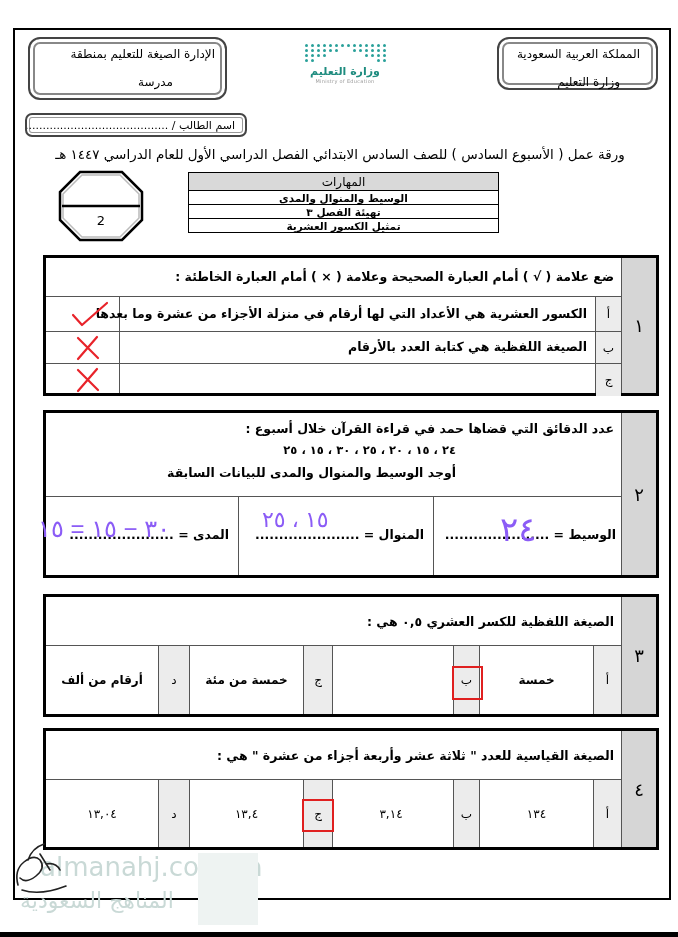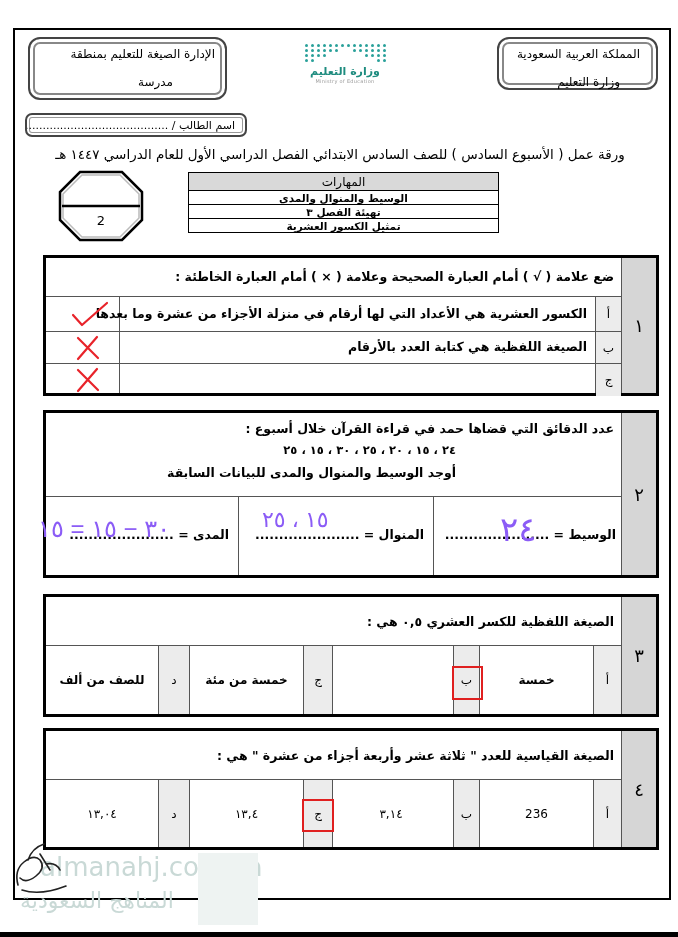--- a/index.html
+++ b/index.html
@@ -203,40 +203,40 @@
   <div class="sec-num">٣</div>
   <div class="q-title" style="right:42px;top:17px;">الصيغة اللفظية للكسر العشري  ٠,٥  هي :</div>
   <div class="hline" style="left:0;right:34px;top:48px;"></div>
 
   <div class="cell letter" style="right:35px;width:27px;top:49px;bottom:0;">أ</div>
   <div class="cell" style="right:63px;width:113px;top:49px;bottom:0;">خمسة</div>
   <div class="cell letter" style="right:177px;width:25px;top:49px;bottom:0;">ب</div>
   <div class="cell letter" style="right:324px;width:28px;top:49px;bottom:0;">ج</div>
   <div class="cell" style="right:353px;width:113px;top:49px;bottom:0;">خمسة من مئة</div>
   <div class="cell letter" style="right:467px;width:30px;top:49px;bottom:0;">د</div>
-  <div class="cell" style="right:498px;left:0;top:49px;bottom:0;">للصف من ألف</div>
+  <div class="cell" style="right:498px;left:0;top:49px;bottom:0;">أرقام من ألف</div>
 
   <div class="vline" style="right:62px;top:49px;bottom:0;"></div>
   <div class="vline" style="right:176px;top:49px;bottom:0;"></div>
   <div class="vline" style="right:202px;top:49px;bottom:0;"></div>
   <div class="vline" style="right:323px;top:49px;bottom:0;"></div>
   <div class="vline" style="right:352px;top:49px;bottom:0;"></div>
   <div class="vline" style="right:466px;top:49px;bottom:0;"></div>
   <div class="vline" style="right:497px;top:49px;bottom:0;"></div>
 
   <div class="answer-box" style="right:173px;width:31px;top:69px;height:34px;"></div>
 </div>
 
 <div class="abs sec" style="left:43px;top:728px;width:616px;height:122px;">
   <div class="sec-num">٤</div>
   <div class="q-title" style="right:42px;top:17px;">الصيغة القياسية للعدد " ثلاثة عشر وأربعة أجزاء من عشرة " هي :</div>
   <div class="hline" style="left:0;right:34px;top:48px;"></div>
 
   <div class="cell letter" style="right:35px;width:27px;top:49px;bottom:0;">أ</div>
-  <div class="cell" style="right:63px;width:113px;top:49px;bottom:0;font-weight:normal;">236</div>
+  <div class="cell" style="right:63px;width:113px;top:49px;bottom:0;font-weight:normal;">١٣٤</div>
   <div class="cell letter" style="right:177px;width:25px;top:49px;bottom:0;">ب</div>
   <div class="cell" style="right:203px;width:124px;top:49px;bottom:0;font-weight:normal;">٣,١٤</div>
   <div class="cell letter" style="right:324px;width:28px;top:49px;bottom:0;">ج</div>
   <div class="cell" style="right:353px;width:113px;top:49px;bottom:0;font-weight:normal;">١٣,٤</div>
   <div class="cell letter" style="right:467px;width:30px;top:49px;bottom:0;">د</div>
   <div class="cell" style="right:498px;left:0;top:49px;bottom:0;font-weight:normal;">١٣,٠٤</div>
 
   <div class="vline" style="right:62px;top:49px;bottom:0;"></div>
   <div class="vline" style="right:176px;top:49px;bottom:0;"></div>
   <div class="vline" style="right:202px;top:49px;bottom:0;"></div>

